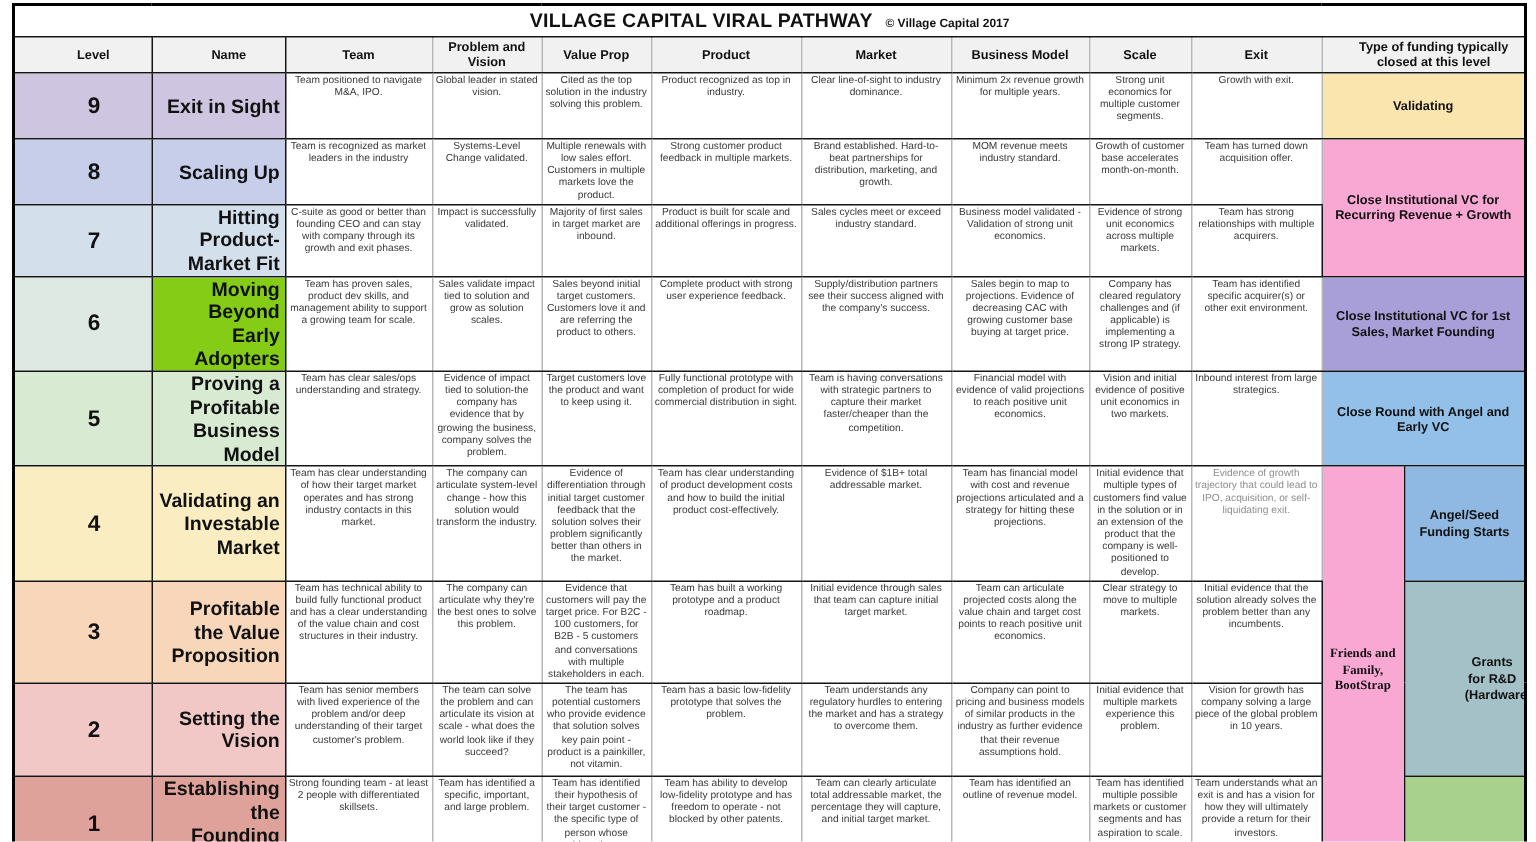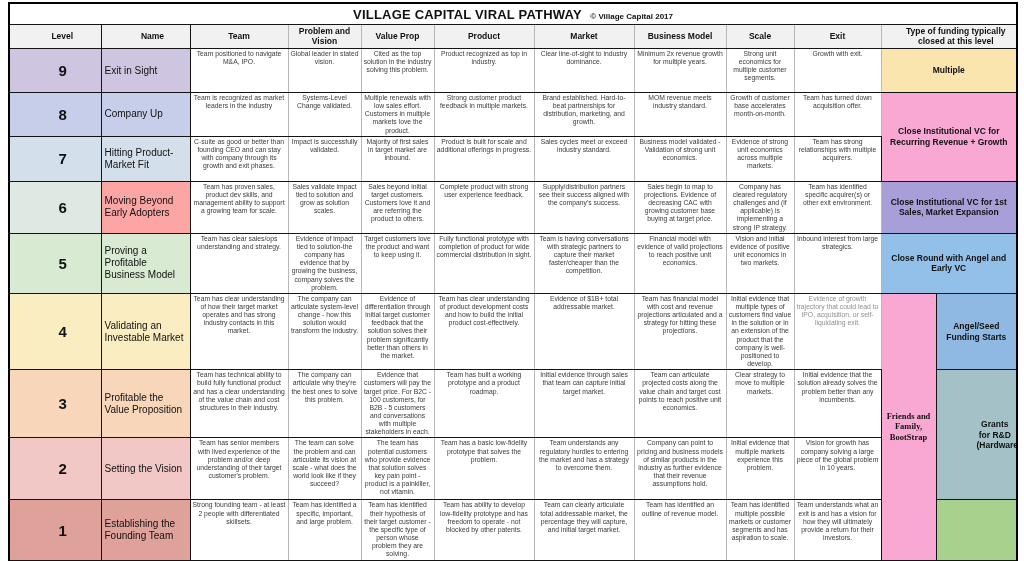--- a/index.html
+++ b/index.html
@@ -15,21 +15,21 @@
   .ttl td{height:18px;text-align:center;background:#fff;border-left:none;border-right:none;}
   .t-main{font-weight:bold;font-size:13px;color:#111;letter-spacing:.2px;}
   .t-copy{font-weight:bold;font-size:8px;color:#111;margin-left:4px;}
   
   th{background:#f1f1f1;font-weight:bold;font-size:8.5px;color:#111;text-align:center;
      height:24px;padding:1px 2px;line-height:1.15;}
   .ftr td{background:#f1f1f1;font-weight:bold;font-size:8.5px;color:#111;text-align:center;
      height:26px;padding:1px 2px;line-height:1.15;vertical-align:middle;}
   
   .lvl{font-weight:bold;font-size:15px;color:#111;text-align:center;vertical-align:middle;}
-  .nm{font-weight:normal;font-size:10px;color:#111;text-align:left;vertical-align:middle;
+  .nm{font-weight:bold;font-size:13px;color:#111;text-align:right;vertical-align:middle;
       padding:0 3px;line-height:1.2;}
   
   .c{font-size:6.8px;color:#3a3a3a;text-align:center;vertical-align:top;
      padding:1px 2px;line-height:1.2;background:#fff;}
   .muted{color:#8e8e8e;}
   
   .fund{font-weight:bold;font-size:8.5px;color:#111;text-align:center;vertical-align:middle;
         padding:1px 3px;line-height:1.25;}
   
   .r9{height:44px}.r8{height:42px}.r7{height:45px}.r6{height:49px}.r5{height:55px}
@@ -81,26 +81,26 @@
     <td class="lvl dkv" style="background-color: rgb(206, 197, 224);">9</td>
     <td class="nm dkv" style="background-color: rgb(206, 197, 224);">Exit in Sight</td>
     <td class="c">Team positioned to navigate M&amp;A, IPO.</td>
     <td class="c">Global leader in stated vision.</td>
     <td class="c">Cited as the top solution in the industry solving this problem.</td>
     <td class="c">Product recognized as top in industry.</td>
     <td class="c">Clear line-of-sight to industry dominance.</td>
     <td class="c">Minimum 2x revenue growth for multiple years.</td>
     <td class="c">Strong unit economics for multiple customer segments.</td>
     <td class="c">Growth with exit.</td>
-    <td class="fund dkv" colspan="2" style="background-color: rgb(251, 229, 175);">Multiple</td>
+    <td class="fund dkv" colspan="2" style="background-color: rgb(251, 229, 175);">Validating</td>
   </tr>
 
   <tr class="r8">
     <td class="lvl dkv" style="background-color: rgb(198, 206, 234);">8</td>
-    <td class="nm dkv" style="background-color: rgb(198, 206, 234);">Company Up</td>
+    <td class="nm dkv" style="background-color: rgb(198, 206, 234);">Scaling Up</td>
     <td class="c">Team is recognized as market leaders in the industry</td>
     <td class="c">Systems-Level Change validated.</td>
     <td class="c">Multiple renewals with low sales effort. Customers in multiple markets love the product.</td>
     <td class="c">Strong customer product feedback in multiple markets.</td>
     <td class="c">Brand established. Hard-to-beat partnerships for distribution, marketing, and growth.</td>
     <td class="c">MOM revenue meets industry standard.</td>
     <td class="c">Growth of customer base accelerates month-on-month.</td>
     <td class="c">Team has turned down acquisition offer.</td>
     <td class="fund dkv" colspan="2" rowspan="2" style="background-color: #f9a8d4;">Close Institutional VC for Recurring Revenue + Growth</td>
   </tr>
@@ -113,30 +113,30 @@
     <td class="c">Majority of first sales in target market are inbound.</td>
     <td class="c">Product is built for scale and additional offerings in progress.</td>
     <td class="c">Sales cycles meet or exceed industry standard.</td>
     <td class="c">Business model validated - Validation of strong unit economics.</td>
     <td class="c">Evidence of strong unit economics across multiple markets.</td>
     <td class="c">Team has strong relationships with multiple acquirers.</td>
   </tr>
 
   <tr class="r6">
     <td class="lvl dkv" style="background-color: rgb(222, 233, 228);">6</td>
-    <td class="nm dkv" style="background-color: #fca5a5;">Moving Beyond Early Adopters</td>
+    <td class="nm dkv" style="background-color: #84cc16;">Moving Beyond Early Adopters</td>
     <td class="c">Team has proven sales, product dev skills, and management ability to support a growing team for scale.</td>
     <td class="c">Sales validate impact tied to solution and grow as solution scales.</td>
     <td class="c">Sales beyond initial target customers. Customers love it and are referring the product to others.</td>
     <td class="c">Complete product with strong user experience feedback.</td>
     <td class="c">Supply/distribution partners see their success aligned with the company's success.</td>
     <td class="c">Sales begin to map to projections. Evidence of decreasing CAC with growing customer base buying at target price.</td>
     <td class="c">Company has cleared regulatory challenges and (if applicable) is implementing a strong IP strategy.</td>
     <td class="c">Team has identified specific acquirer(s) or other exit environment.</td>
-    <td class="fund dkv" colspan="2" style="background-color: rgb(168, 159, 217);">Close Institutional VC for 1st Sales, Market Expansion</td>
+    <td class="fund dkv" colspan="2" style="background-color: rgb(168, 159, 217);">Close Institutional VC for 1st Sales, Market Founding</td>
   </tr>
 
   <tr class="r5">
     <td class="lvl dkv" style="background-color: rgb(216, 234, 210);">5</td>
     <td class="nm dkv" style="background-color: rgb(216, 234, 210);">Proving a Profitable Business Model</td>
     <td class="c">Team has clear sales/ops understanding and strategy.</td>
     <td class="c">Evidence of impact tied to solution-the company has evidence that by growing the business, company solves the problem.</td>
     <td class="c">Target customers love the product and want to keep using it.</td>
     <td class="c">Fully functional prototype with completion of product for wide commercial distribution in sight.</td>
     <td class="c">Team is having conversations with strategic partners to capture their market faster/cheaper than the competition.</td>

